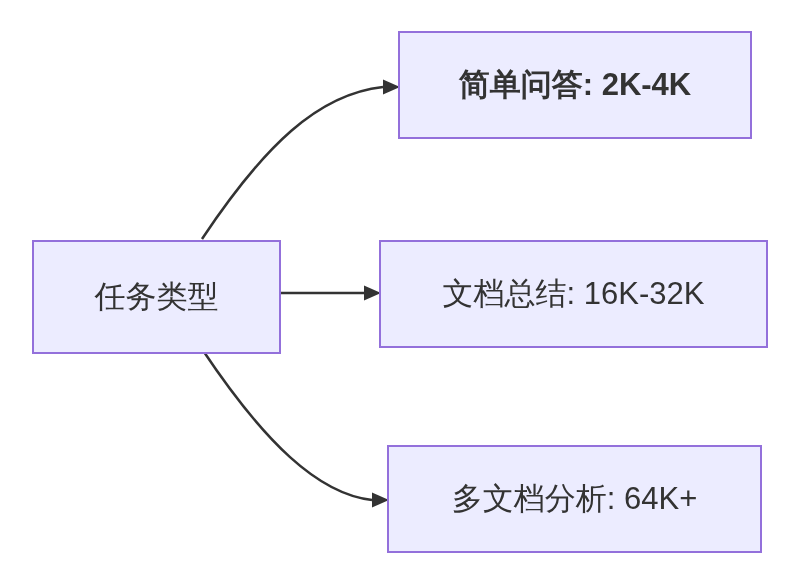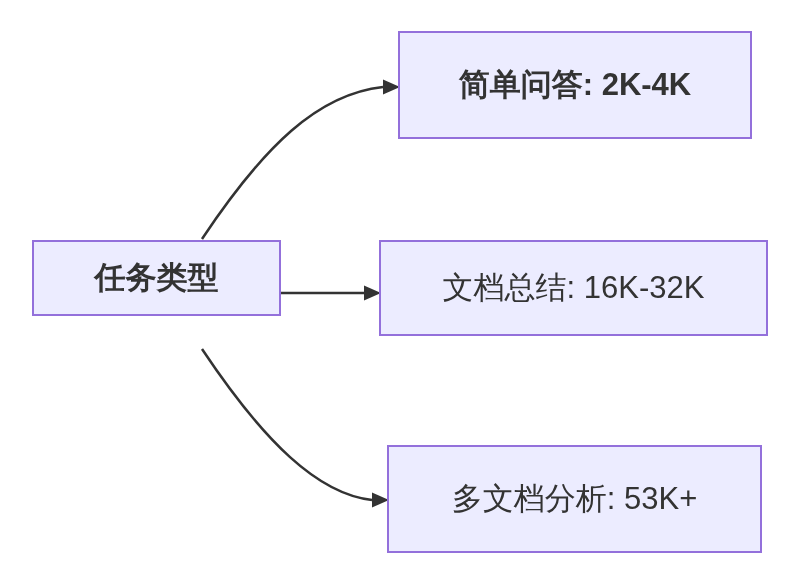--- a/index.html
+++ b/index.html
@@ -46,23 +46,23 @@
     align-items: center;
     justify-content: center;
     background: var(--node-fill);
     border: 2px solid var(--node-border);
     color: var(--text);
     font-size: 31px;
     line-height: 1.2;
     white-space: nowrap;
     text-align: center;
   }
-  .node-root    { left: 32px;  top: 240px; width: 249px; height: 76px; font-weight: bold; }
+  .node-root    { left: 32px;  top: 240px; width: 249px; height: 114px; }
   .node-branch0 { left: 398px; top: 31px;  width: 354px; height: 108px; font-weight: bold; }
-  .node-branch1 { left: 379px; top: 240px; width: 389px; height: 96px; }
+  .node-branch1 { left: 379px; top: 240px; width: 389px; height: 108px; }
   .node-branch2 { left: 387px; top: 445px; width: 375px; height: 108px; }
 </style>
 </head>
 <body>
 
 <div class="canvas">
 
   <svg class="edges-layer" viewBox="0 0 787 572" xmlns="http://www.w3.org/2000/svg">
 
     <path class="edge-path" d="M202,239 C264,146 318,94 383,87"></path>
@@ -81,16 +81,16 @@
 
   <div class="node node-branch0">
     <span>简单问答: 2K-4K</span>
   </div>
 
   <div class="node node-branch1">
     <span>文档总结: 16K-32K</span>
   </div>
 
   <div class="node node-branch2">
-    <span>多文档分析: 53K+</span>
+    <span>多文档分析: 64K+</span>
   </div>
 
 </div>
 
 </body></html>

